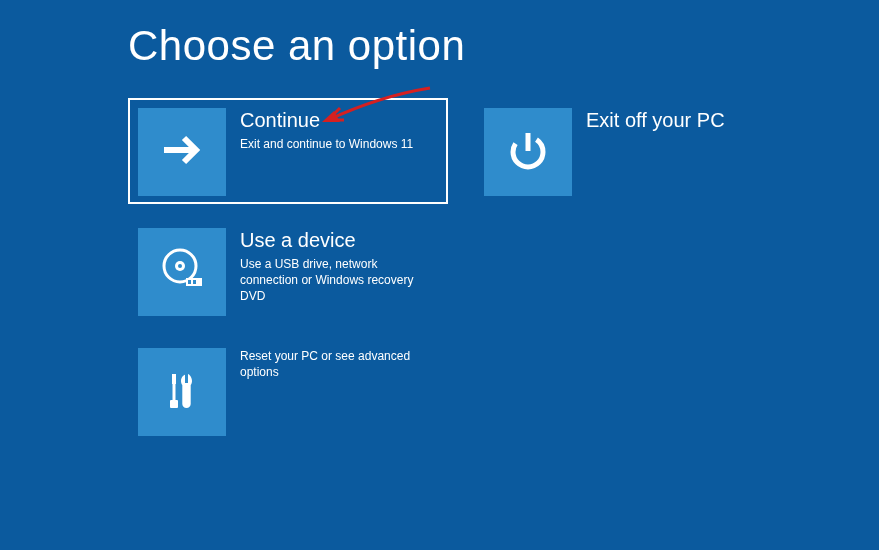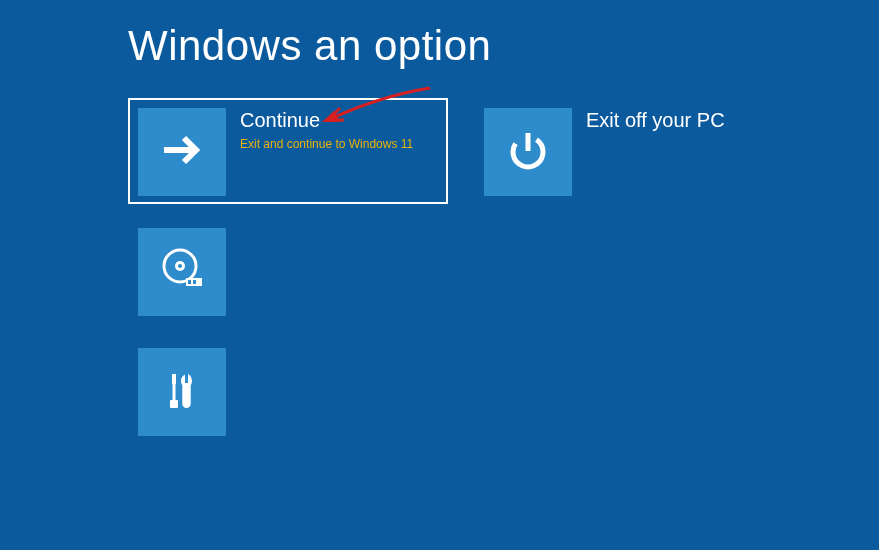--- a/index.html
+++ b/index.html
@@ -60,34 +60,34 @@
     .tile-title {
       font-size: 20px;
       font-weight: 400;
       line-height: 1.2;
       margin-bottom: 4px;
     }
     .tile-desc {
       font-size: 12px;
       font-weight: 400;
       line-height: 1.35;
-      color: #eab308;
+      color: #ffffff;
     }
     .annotation-arrow {
       position: absolute;
       left: 310px;
       top: 82px;
       pointer-events: none;
     }
   </style>
 </head>
 <body>
 
 <div class="container">
-  <h1 class="page-title">Windows an option</h1>
+  <h1 class="page-title">Choose an option</h1>
 
   <div class="options-grid">
 
     <div class="option-tile selected">
       <div class="tile-icon-box">
         <span>
           <svg width="48" height="48" viewBox="0 0 48 48">
             <path d="M6 24 L38 24 M26 12 L38 24 L26 36" stroke="#ffffff" stroke-width="6" fill="none" stroke-linecap="butt" stroke-linejoin="miter"></path>
           </svg>
         </span>
@@ -119,39 +119,44 @@
           <svg width="52" height="52" viewBox="0 0 52 52">
             <circle cx="24" cy="22" r="16" stroke="#ffffff" stroke-width="3" fill="none"></circle>
             <circle cx="24" cy="22" r="5" fill="#ffffff"></circle>
             <circle cx="24" cy="22" r="2" fill="#2f8ccc"></circle>
             <rect x="30" y="34" width="16" height="8" fill="#ffffff"></rect>
             <rect x="32" y="36" width="3" height="4" fill="#2f8ccc"></rect>
             <rect x="37" y="36" width="3" height="4" fill="#2f8ccc"></rect>
           </svg>
         </span>
       </div>
+      <div class="tile-text">
+        <div class="tile-title">Use a device</div>
+        <div class="tile-desc">Use a USB drive, network connection or Windows recovery DVD</div>
+      </div>
     </div>
 
     <div style="width:320px;height:0"></div>
 
     <div class="option-tile">
       <div class="tile-icon-box">
         <span>
           <svg width="48" height="48" viewBox="0 0 48 48">
 
             <rect x="14" y="8" width="4" height="10" fill="#ffffff"></rect>
             <rect x="14.5" y="18" width="3" height="16" fill="#ffffff"></rect>
             <rect x="12" y="34" width="8" height="8" rx="1" fill="#ffffff"></rect>
 
             <path d="M30 8 C26 8 23 11 23 15 C23 16.5 23.5 18 24.3 19 L24.3 38 C24.3 40 26 42 28.5 42 C31 42 32.7 40 32.7 38 L32.7 19 C33.5 18 34 16.5 34 15 C34 11 31 8 30 8 Z M28.5 8 L28.5 16 L30 16 L30 8 Z" fill="#ffffff"></path>
             <rect x="27" y="8" width="3" height="9" fill="#2f8ccc"></rect>
           </svg>
         </span>
       </div>
       <div class="tile-text">
+        <div class="tile-desc">Reset your PC or see advanced options</div>
       </div>
     </div>
 
   </div>
 </div>
 
 <div class="annotation-arrow">
   <svg width="130" height="50" viewBox="0 0 130 50">
     <path d="M120 6 Q70 14 18 38" stroke="#d62020" stroke-width="3" fill="none"></path>
     <path d="M18 38 L30 26 M18 38 L34 38" stroke="#d62020" stroke-width="3" fill="none"></path>

